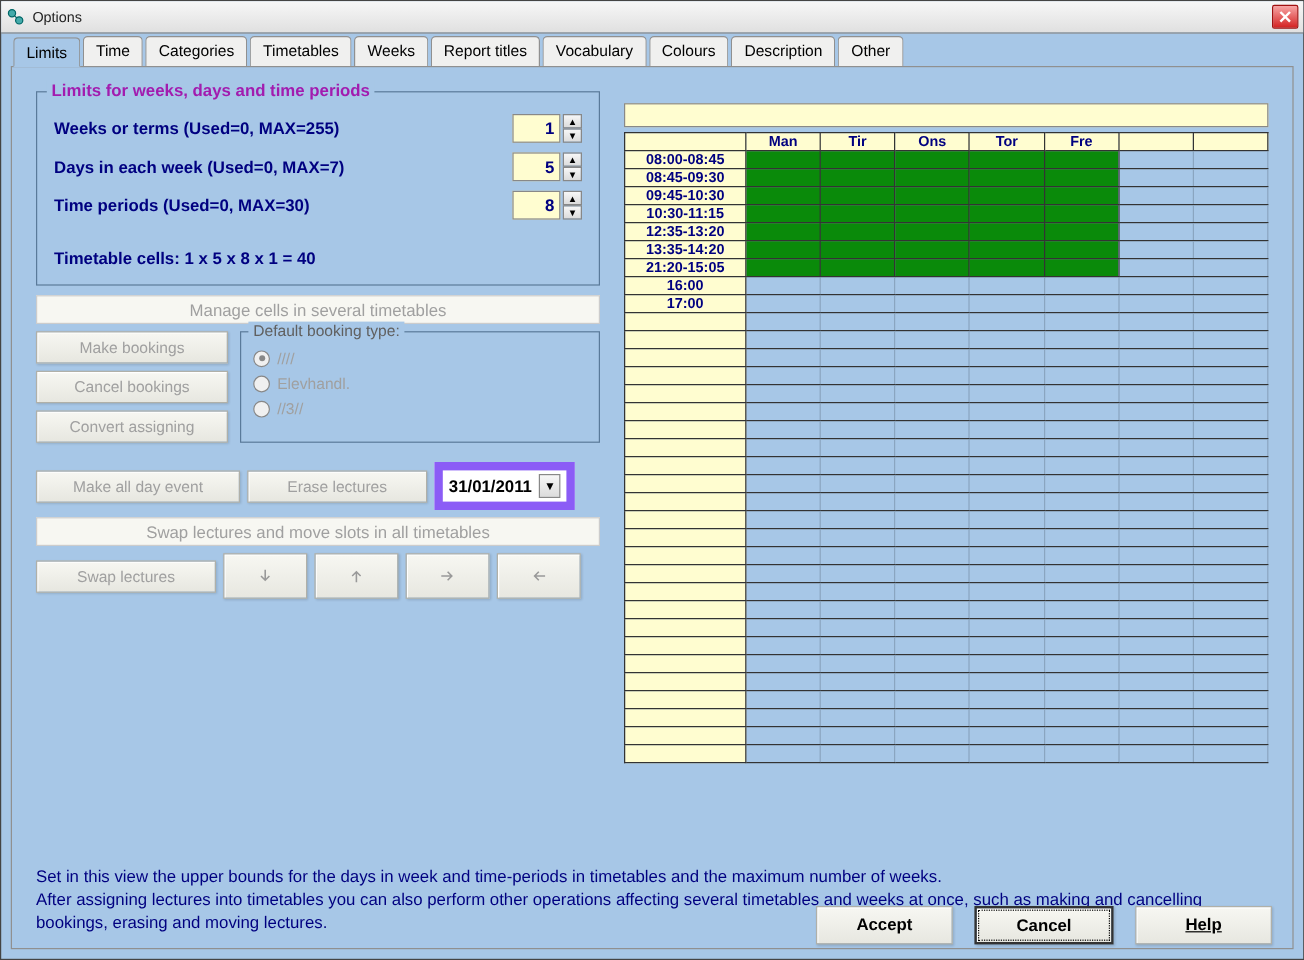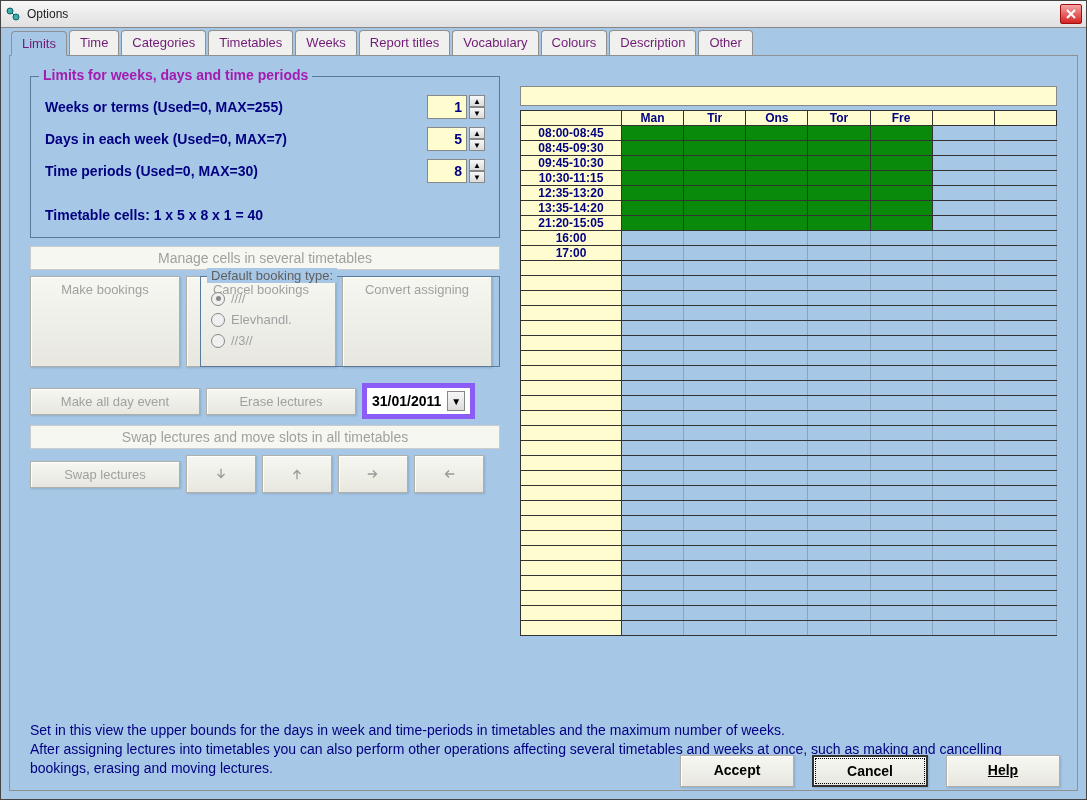--- a/index.html
+++ b/index.html
@@ -74,21 +74,21 @@
     background: #f0f0ef;
     border: 1px solid #909090;
     border-bottom: none;
     border-top-left-radius: 4px;
     border-top-right-radius: 4px;
     margin-right: 2px;
     font-size: 13px;
     cursor: pointer;
     position: relative;
     top: 1px;
-    color: #701a75;
+    color: #000000;
   }
   .tab.active {
     background: #a7c7e7;
     border-bottom: 1px solid #a7c7e7;
     top: 2px;
   }
   .panel {
     border: 1px solid #909090;
     position: absolute;
     top: 26px;
@@ -227,21 +227,21 @@
   }
   .radio.sel::after {
     content: "";
     width: 5px;
     height: 5px;
     border-radius: 50%;
     background: #888;
   }
   .date-box {
     background: white;
-    border: 5px solid #8b5cf6;
+    border: 7px solid #8b5cf6;
     padding: 3px 5px;
     display: flex;
     align-items: center;
     gap: 6px;
     font-size: 14px;
     font-weight: bold;
   }
   .dropdown-arrow {
     background: linear-gradient(#f7f7f7,#dcdcdc);
     border: 1px solid #888;
@@ -325,21 +325,21 @@
     color: #000;
     font-size: 14px;
     font-weight: bold;
     padding: 6px 12px;
   }
   .footer-btns .btn.focus {
     outline: 1px dotted #000;
     outline-offset: -4px;
     border: 2px solid #333;
   }
-  .btn-col { display: flex; flex-direction: row; gap: 6px; width: 160px;}
+  .btn-col { display: flex; flex-direction: column; gap: 6px; width: 160px;}
 </style>
 </head>
 <body>
 
 <div class="window">
   <div class="titlebar">
     <span class="icon">
       <svg viewBox="0 0 16 16">
           <circle cx="5" cy="5" r="3" fill="#4aa" stroke="#066"></circle>
           <circle cx="11" cy="11" r="3" fill="#4aa" stroke="#066"></circle>

